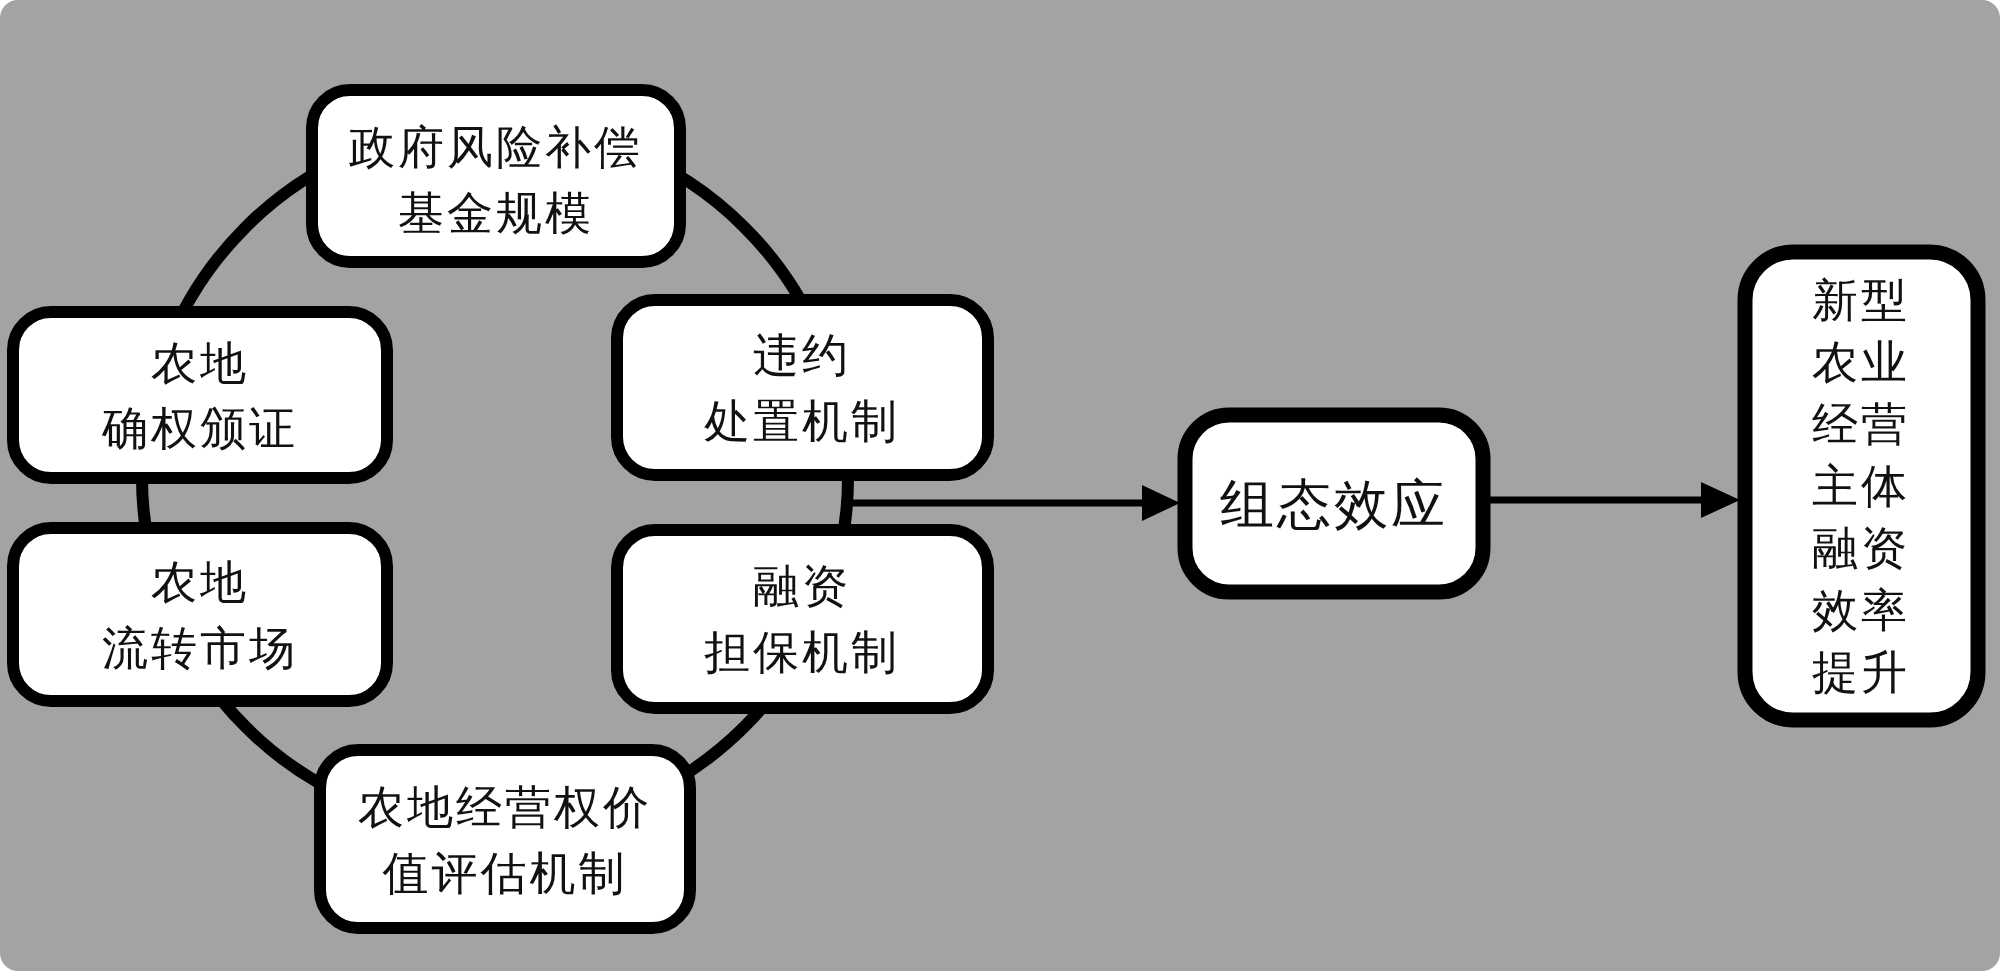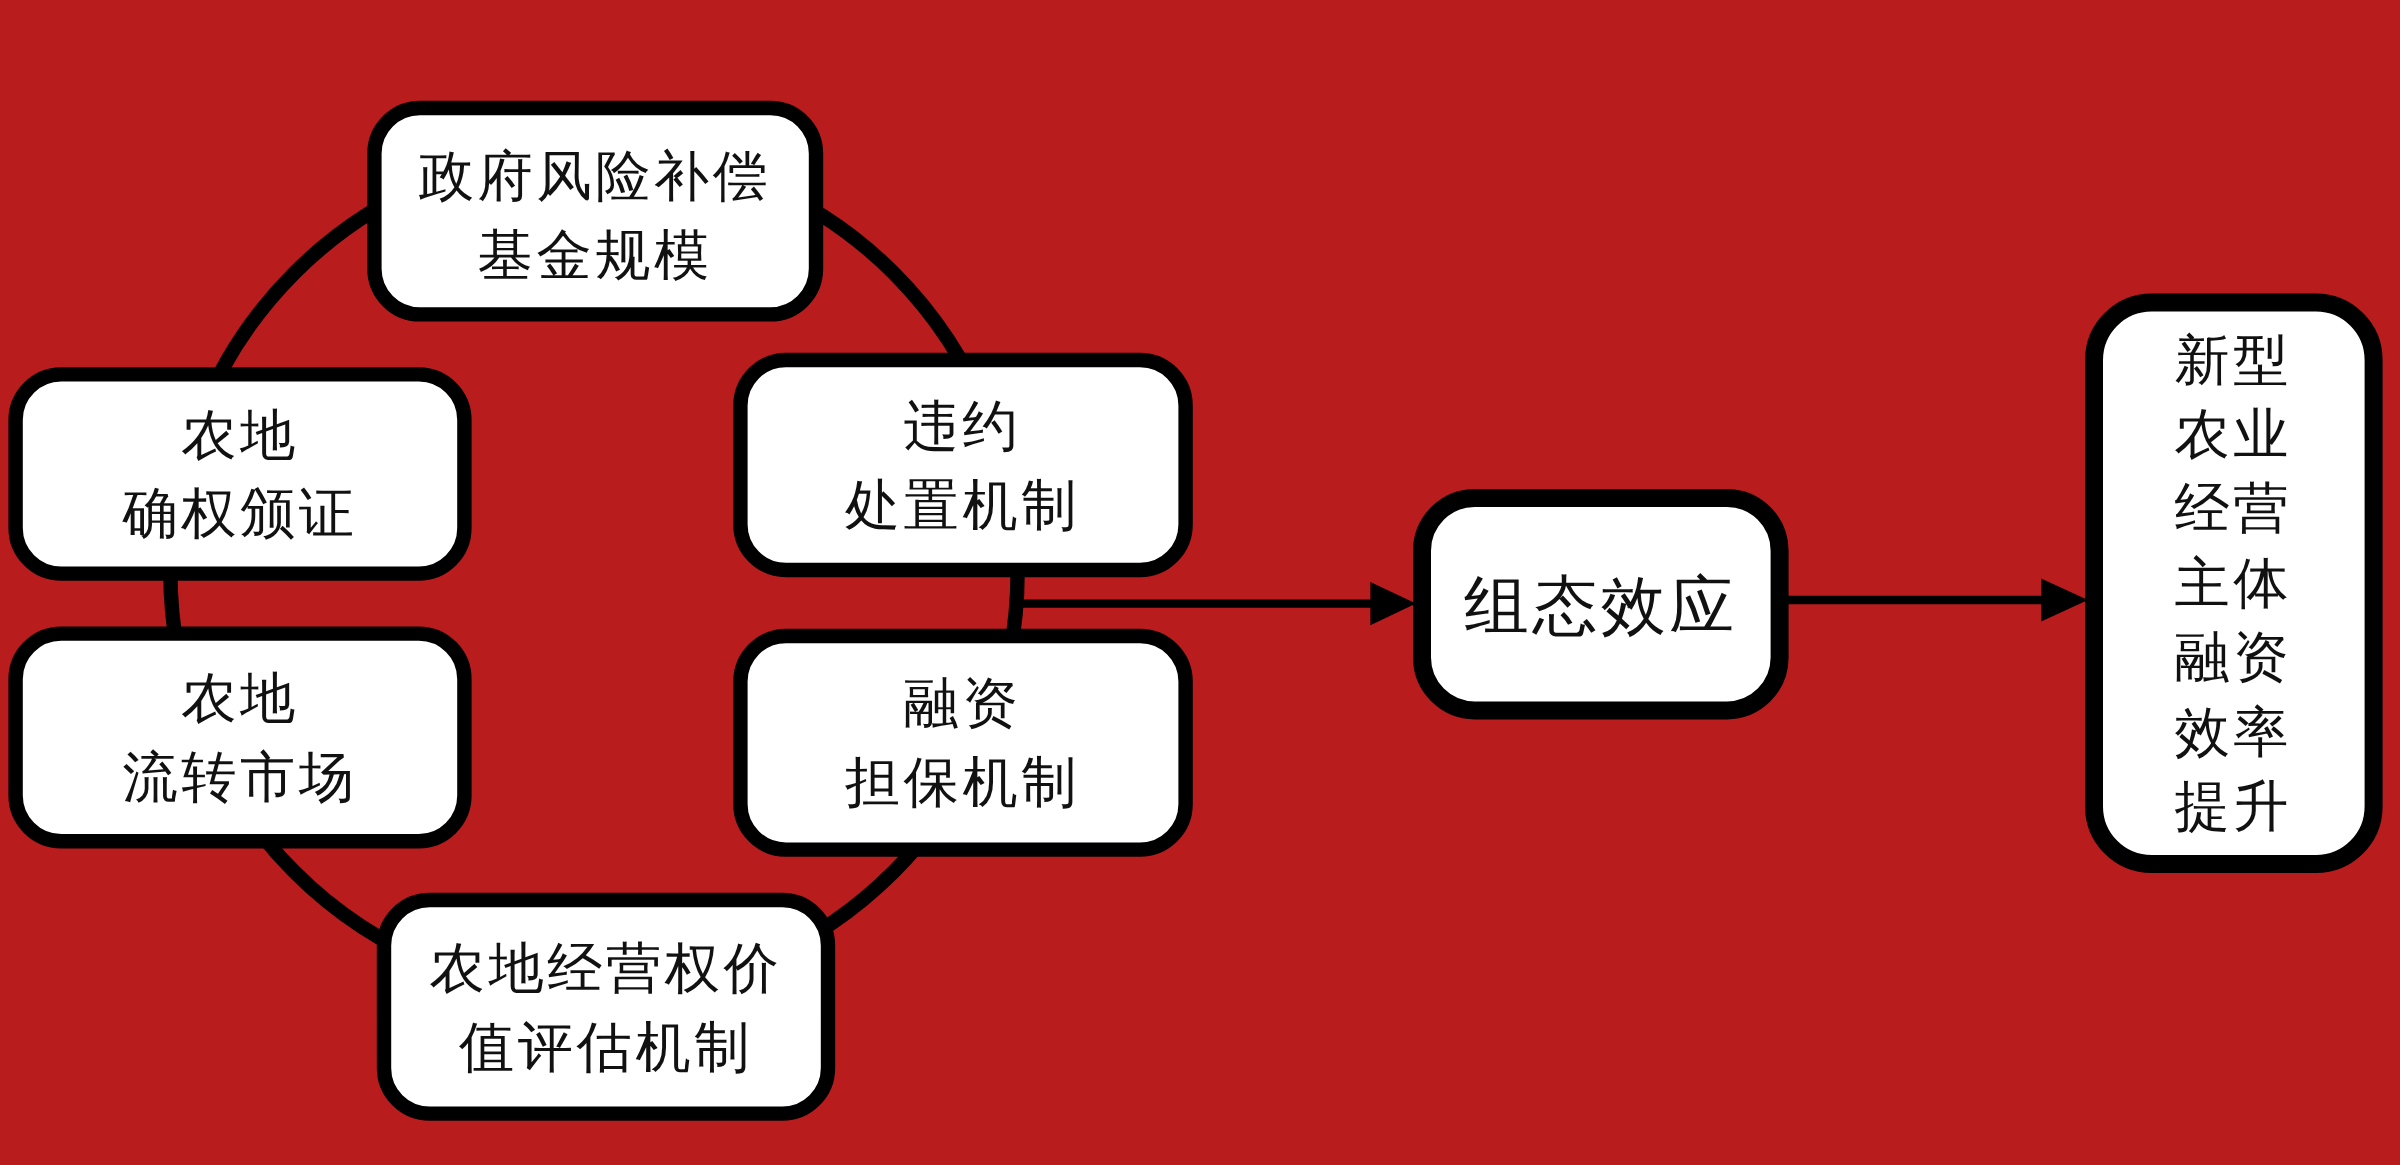--- a/index.html
+++ b/index.html
@@ -4,22 +4,23 @@
 <style>
   html, body {
     margin: 0;
     padding: 0;
     background: #ffffff;
   }
   .stage {
     position: relative;
     width: 2000px;
     height: 971px;
-    background: #b91c1c;
+    background: #a3a3a3;
     font-family: "Liberation Serif", "DejaVu Serif", serif;
+    border-radius: 18px;
   }
   svg text {
     font-family: "Liberation Serif", "DejaVu Serif", serif;
     fill: #111111;
     letter-spacing: 3px;
   }
   .box-label {
     font-size: 46px;
   }
   .mediator-label {

